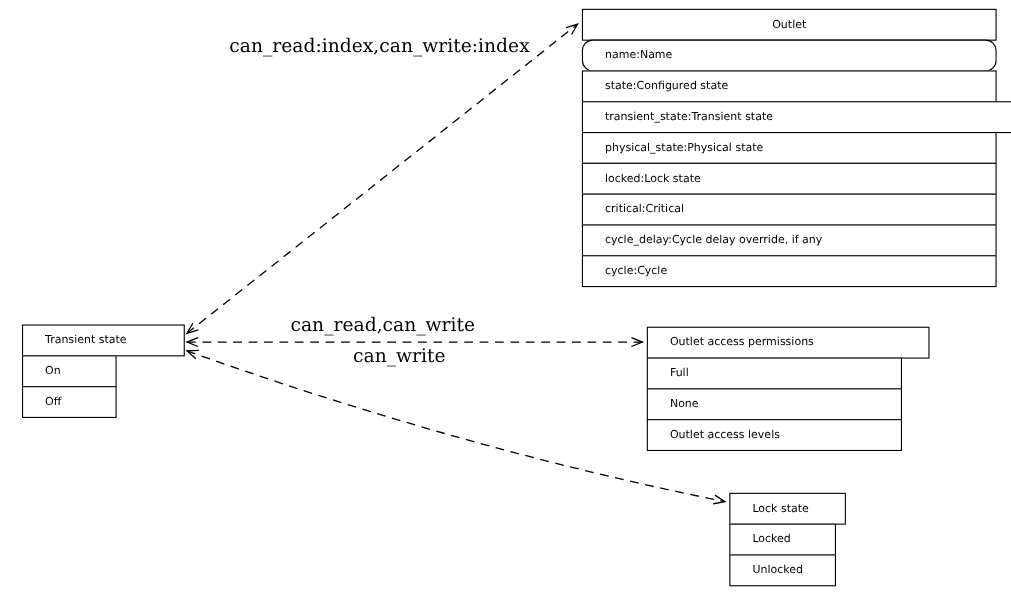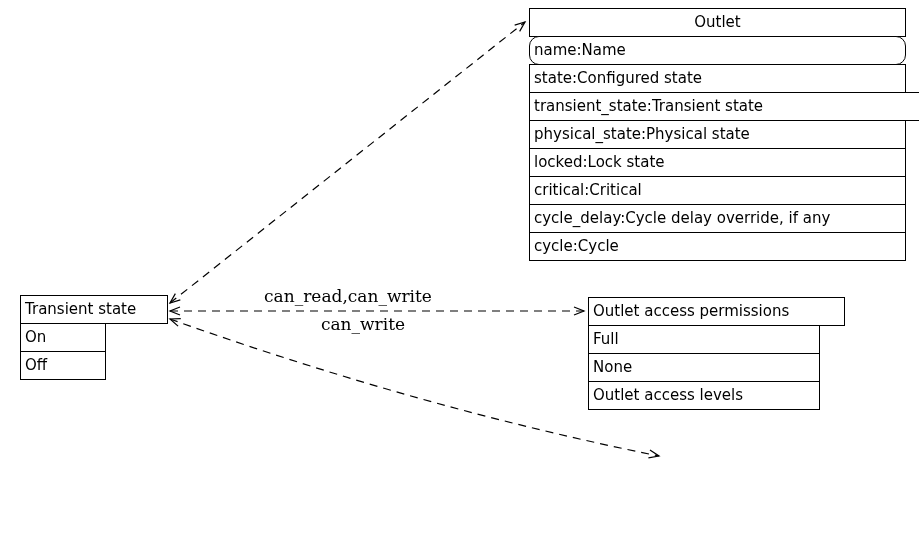--- a/index.html
+++ b/index.html
@@ -21,22 +21,22 @@
     stroke:#000000;
     stroke-width:1.2;
     stroke-dasharray:8 6;
   }
   .node { position:absolute; }
   .cell {
     border:1px solid #000000;
     background:#ffffff;
     height:29px;
     line-height:27px;
-    padding:0 4px;
-    font-size:15px;
+    padding:0 20px;
+    font-size:10px;
     white-space:nowrap;
     overflow:hidden;
   }
   .cell + .cell { margin-top:-1px; }
   .center { text-align:center; }
   .edge-label {
     position:absolute;
     font-family:"DejaVu Serif", serif;
     font-size:17px;
     white-space:nowrap;
@@ -56,20 +56,21 @@
       </marker>
       <marker id="arrow-back" markerWidth="13" markerHeight="11" refX="11" refY="5" orient="auto-start-reverse" markerUnits="userSpaceOnUse">
         <path d="M1,1 L11,5 L1,9" fill="none" stroke="#000" stroke-width="1.2"></path>
       </marker>
     </defs>
     <path class="edge" d="M170,303 L525,22" marker-start="url(#arrow-back)" marker-end="url(#arrow-fwd)"></path>
     <path class="edge" d="M170,311 L584,311" marker-start="url(#arrow-back)" marker-end="url(#arrow-fwd)"></path>
     <path class="edge" d="M170,319 Q420,408 659,456" marker-start="url(#arrow-back)" marker-end="url(#arrow-fwd)"></path>
   </svg>
 
+  <div class="edge-label" style="left:345px; top:32px;">can_read:index,can_write:index</div>
   <div class="edge-label" style="left:348px; top:286px;">can_read,can_write</div>
   <div class="edge-label" style="left:363px; top:314px;">can_write</div>
 
   <div class="node" style="left:529px; top:8px;">
     <div class="cell center" style="width:377px;">Outlet</div>
     <div class="cell" style="width:377px;border-radius:10px;">name:Name</div>
     <div class="cell" style="width:377px;">state:Configured state</div>
     <div class="cell" style="width:455px;">transient_state:Transient state</div>
     <div class="cell" style="width:377px;">physical_state:Physical state</div>
     <div class="cell" style="width:377px;">locked:Lock state</div>
@@ -84,14 +85,19 @@
     <div class="cell" style="width:86px;">Off</div>
   </div>
 
   <div class="node" style="left:588px; top:297px;">
     <div class="cell" style="width:257px;">Outlet access permissions</div>
     <div class="cell" style="width:232px;">Full</div>
     <div class="cell" style="width:232px;">None</div>
     <div class="cell" style="width:232px;">Outlet access levels</div>
   </div>
 
+  <div class="node" style="left:663px; top:448px;">
+    <div class="cell" style="width:106px;">Lock state</div>
+    <div class="cell" style="width:97px;">Locked</div>
+    <div class="cell" style="width:97px;">Unlocked</div>
+  </div>
 
 </div>
 
 </body></html>

